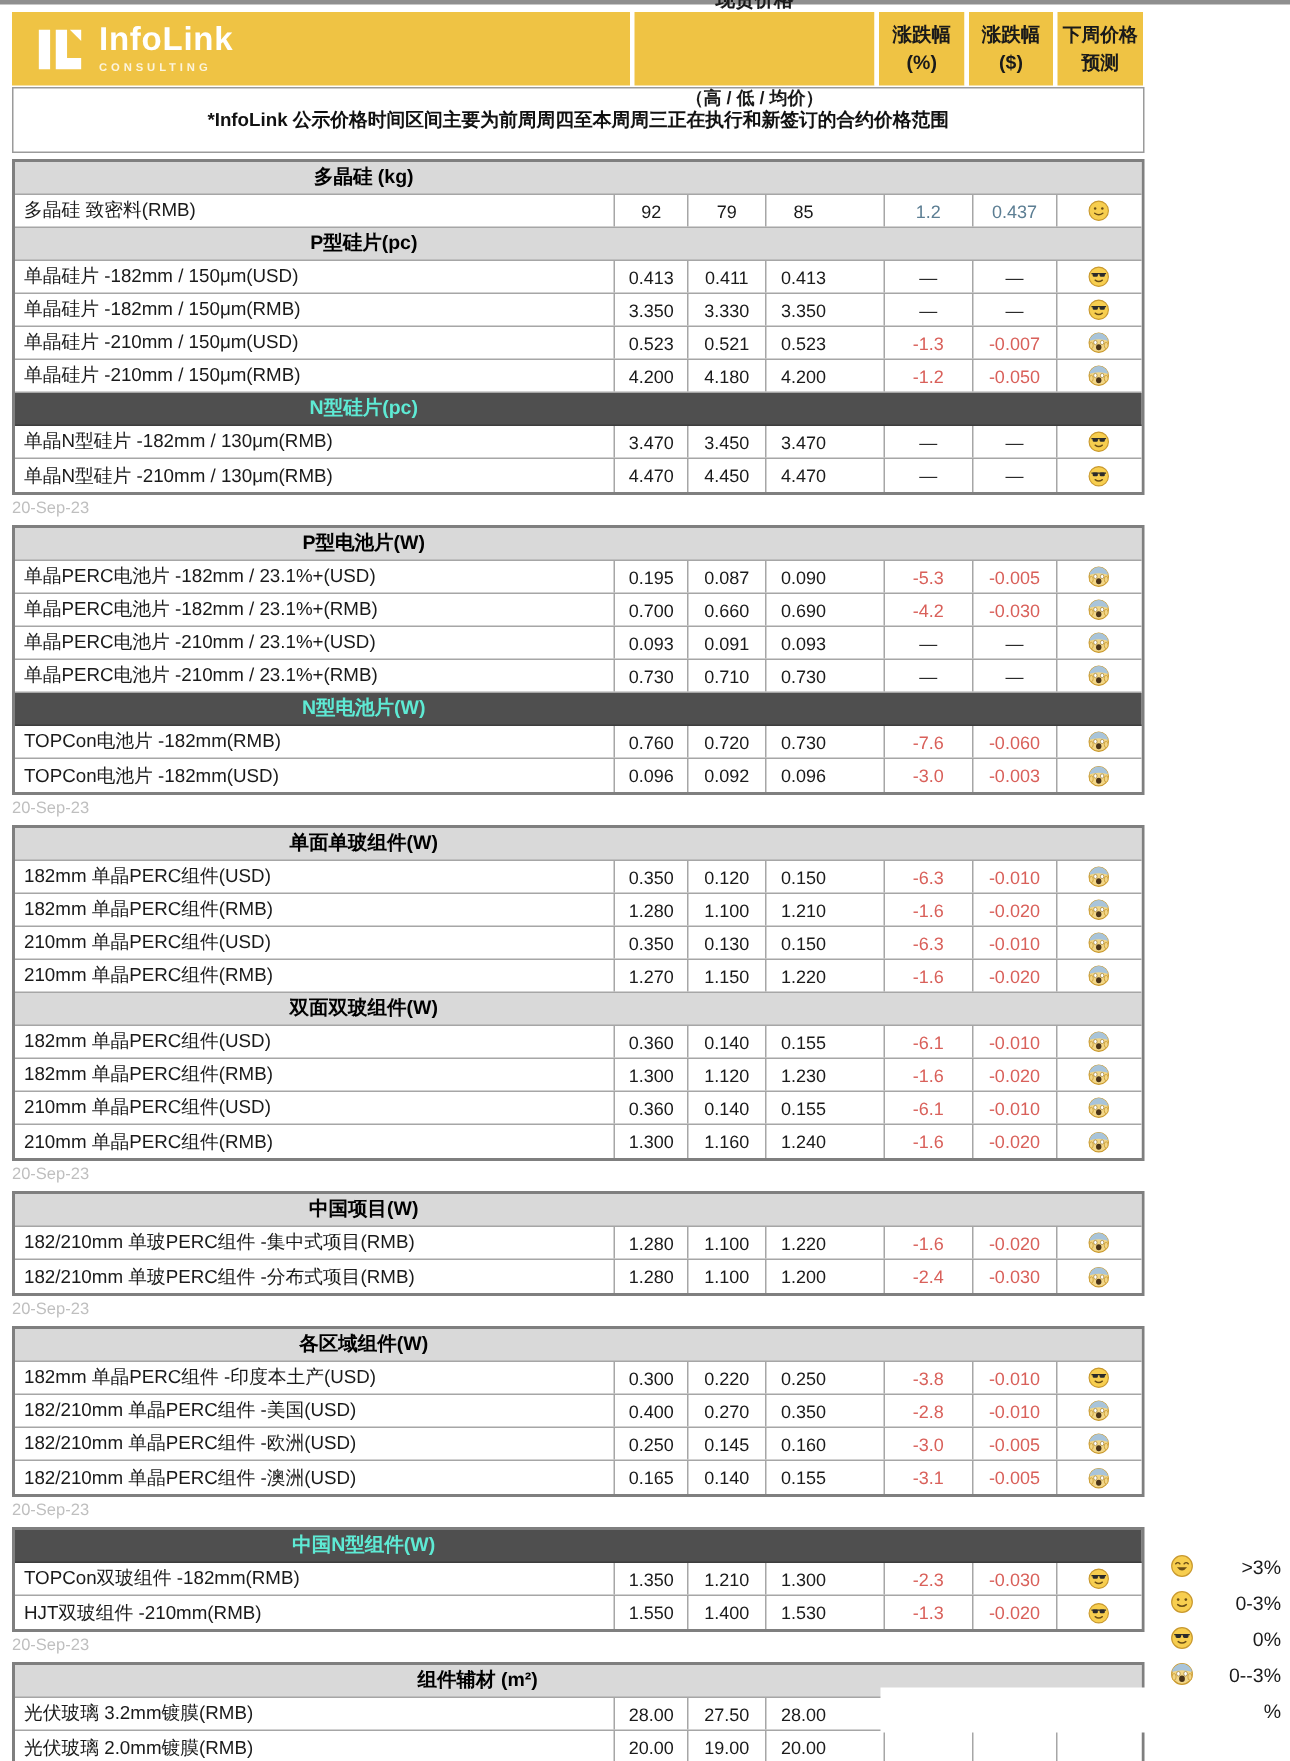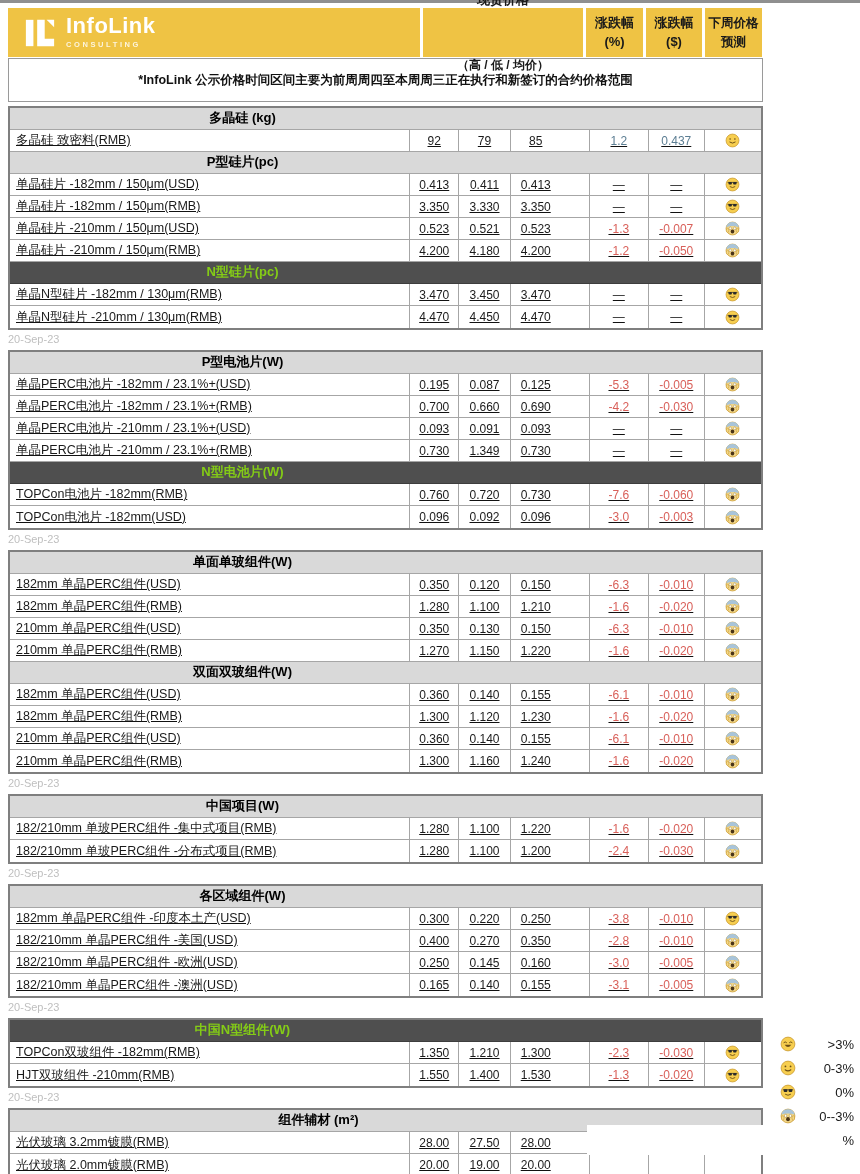--- a/index.html
+++ b/index.html
@@ -22,24 +22,24 @@
 
   
   .note{margin-top:1px;height:44px;box-sizing:border-box;border:1px solid #9a9a9a;
         display:flex;align-items:center;justify-content:center;font-weight:bold;font-size:12.5px;background:#fff;}
 
   
   .tbl{border:2px solid #7f7f7f;margin-top:4px;background:#fff;}
   .sec{height:22px;box-sizing:border-box;line-height:20px;font-weight:bold;font-size:13px;
        text-align:center;border-bottom:1px solid #a6a6a6;}
   .sec.light{background:var(--seclight,#D9D9D9);color:#000;}
-  .sec.dark{background:var(--secdark,#4F4F4F);color:#84cc16;border-bottom-color:#3d3d3d;}
+  .sec.dark{background:var(--secdark,#4F4F4F);color:#5eead4;border-bottom-color:#3d3d3d;}
   .sec .t{display:inline-block;transform:translateX(-143px);}
   .sec.wide .t{transform:translateX(-67px);}
-  .row{display:flex;height:22px;box-sizing:border-box;border-bottom:1px solid #a6a6a6;background:#fff;text-decoration:underline;}
+  .row{display:flex;height:22px;box-sizing:border-box;border-bottom:1px solid #a6a6a6;background:#fff;}
   .tbl .row:last-child{border-bottom:none;}
   .cell{box-sizing:border-box;border-left:1px solid #a6a6a6;display:flex;align-items:center;
         justify-content:center;font-size:12px;color:#1a1a1a;}
   .cell.lbl{width:417px;border-left:none;justify-content:flex-start;padding-left:6px;font-size:12.5px;}
   .c-high{width:51px;} .c-low{width:54px;} .c-avg{width:53px;}
   .c-pct{width:62px;margin-left:28px;} .c-usd{width:58px;} .c-fc{width:60px;}
   .neg{color:var(--negcol,#D9605A);} .pos{color:var(--poscol,#5C7E93);} .dash{color:#2a2a2a;}
   .wm{color:#bfbfbf;font-size:11px;height:14px;line-height:14px;margin:2px 0;}
 
   
@@ -240,21 +240,21 @@
           </div>
         </div>
       </div>
       <div class="wm">20-Sep-23</div>
       <div class="tbl">
         <div class="sec light"><span class="t">P型电池片(W)</span></div>
         <div class="row">
           <div class="cell lbl">单晶PERC电池片 -182mm / 23.1%+(USD)</div>
           <div class="cell c-high">0.195</div>
           <div class="cell c-low">0.087</div>
-          <div class="cell c-avg">0.125</div>
+          <div class="cell c-avg">0.090</div>
           <div class="cell c-pct neg">-5.3</div>
           <div class="cell c-usd neg">-0.005</div>
           <div class="cell c-fc">
             <span>
               <svg width="15" height="15" viewBox="0 0 20 20">
                 <circle cx="10" cy="10" r="8.6" fill="#F2D687" stroke="#C9992E" stroke-width="1"></circle>
                 <path d="M1.6 8.2 A8.6 8.6 0 0 1 18.4 8.2 Q10 5.4 1.6 8.2 Z" fill="#A8C4DA"></path>
                 <ellipse cx="3.4" cy="12.4" rx="1.7" ry="2.8" fill="#F2D687" stroke="#C9992E" stroke-width="0.7"></ellipse>
                 <ellipse cx="16.6" cy="12.4" rx="1.7" ry="2.8" fill="#F2D687" stroke="#C9992E" stroke-width="0.7"></ellipse>
                 <ellipse cx="7" cy="9.8" rx="1.5" ry="1.9" fill="#fff" stroke="#8A6A20" stroke-width="0.5"></ellipse>
@@ -302,21 +302,21 @@
                 <ellipse cx="7" cy="9.8" rx="1.5" ry="1.9" fill="#fff" stroke="#8A6A20" stroke-width="0.5"></ellipse>
                 <ellipse cx="13" cy="9.8" rx="1.5" ry="1.9" fill="#fff" stroke="#8A6A20" stroke-width="0.5"></ellipse>
                 <ellipse cx="10" cy="14" rx="2.4" ry="2.7" fill="#4A3418"></ellipse>
               </svg>
             </span>
           </div>
         </div>
         <div class="row">
           <div class="cell lbl">单晶PERC电池片 -210mm / 23.1%+(RMB)</div>
           <div class="cell c-high">0.730</div>
-          <div class="cell c-low">1.349</div>
+          <div class="cell c-low">0.710</div>
           <div class="cell c-avg">0.730</div>
           <div class="cell c-pct dash">—</div>
           <div class="cell c-usd dash">—</div>
           <div class="cell c-fc">
             <span>
               <svg width="15" height="15" viewBox="0 0 20 20">
                 <circle cx="10" cy="10" r="8.6" fill="#F2D687" stroke="#C9992E" stroke-width="1"></circle>
                 <path d="M1.6 8.2 A8.6 8.6 0 0 1 18.4 8.2 Q10 5.4 1.6 8.2 Z" fill="#A8C4DA"></path>
                 <ellipse cx="3.4" cy="12.4" rx="1.7" ry="2.8" fill="#F2D687" stroke="#C9992E" stroke-width="0.7"></ellipse>
                 <ellipse cx="16.6" cy="12.4" rx="1.7" ry="2.8" fill="#F2D687" stroke="#C9992E" stroke-width="0.7"></ellipse>

